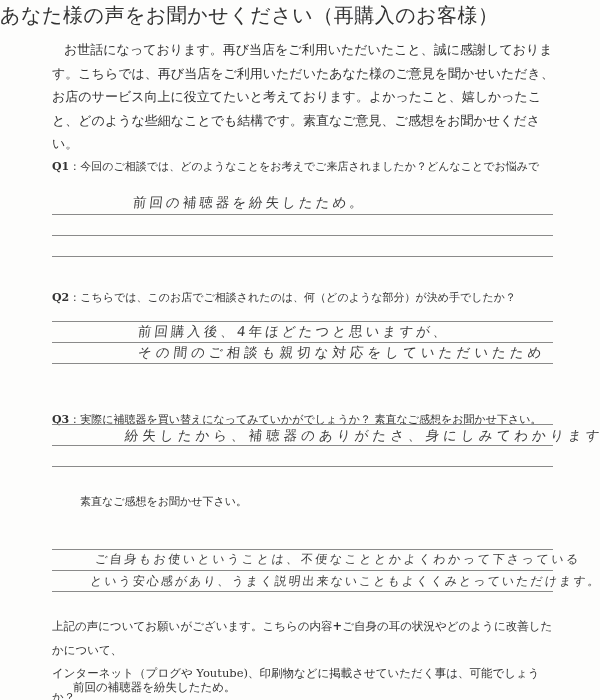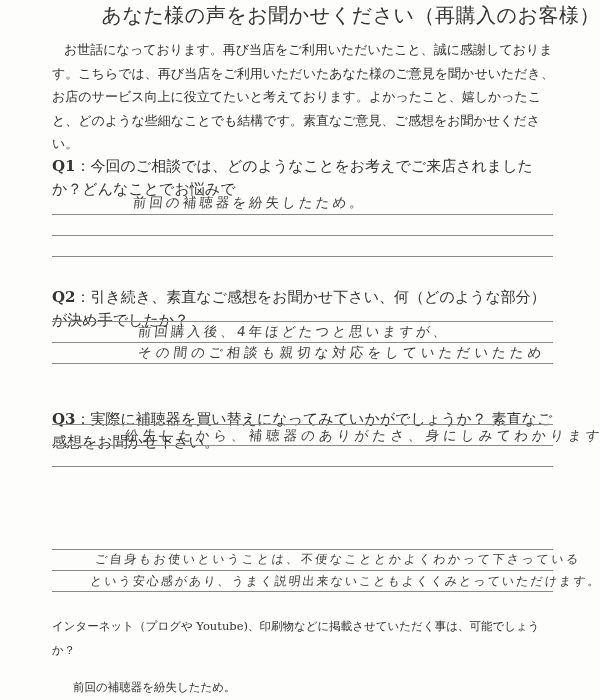--- a/index.html
+++ b/index.html
@@ -6,31 +6,31 @@
   body {
     width: 600px; height: 700px; overflow: hidden;
     background: #fdfdfc;
     font-family: "DejaVu Serif", "Liberation Serif", serif;
     color: #2a2a2a;
     position: relative;
   }
   .abs { position: absolute; }
   .title {
     left: 0; width: 600px; top: 2px;
-    text-align: right; font-size: 20px; letter-spacing: 0.5px;
+    text-align: left; font-size: 20px; letter-spacing: 0.5px;
     color: #333; white-space: nowrap;
   }
   .intro {
     left: 52px; width: 502px; top: 38px;
     font-size: 13px; line-height: 23.5px; color: #333;
     text-indent: 12px;
   }
   .q {
     left: 52px; width: 505px;
-    font-size: 15px; line-height: 23px; color: #333;
+    font-size: 11px; line-height: 23px; color: #333;
   }
   .q .num { font-weight: bold; }
   .q .indent { padding-left: 28px; }
   .rule {
     left: 52px; width: 501px; height: 0;
     border-top: 1.5px solid #8a8a8a;
   }
   .hw {
     font-family: "DejaVu Sans", sans-serif;
     font-size: 13.5px; color: #3c3c3c;
@@ -50,41 +50,43 @@
 
 <div class="abs q" style="top:155px;">
   <div><span class="num">Q1</span><span>：今回のご相談では、どのようなことをお考えでご来店されましたか？どんなことでお悩みで</span></div>
 </div>
 <div class="abs hw" style="left:133px; top:194px;">前回の補聴器を紛失したため。</div>
 <div class="abs rule" style="top:214px;"></div>
 <div class="abs rule" style="top:235px;"></div>
 <div class="abs rule" style="top:256px;"></div>
 
 <div class="abs q" style="top:286px;">
-  <div><span class="num">Q2</span><span>：引き続き、素直なご感想をお聞かせ下さい、何（どのような部分）が決め手でしたか？</span></div>
+  <div><span class="num">Q2</span><span>：こちらでは、このお店でご相談されたのは、何（どのような部分）が決め手でしたか？</span></div>
 </div>
 <div class="abs rule" style="top:321px;"></div>
 <div class="abs hw" style="left:138px; top:323px;">前回購入後、4年ほどたつと思いますが、</div>
 <div class="abs rule" style="top:342px;"></div>
 <div class="abs hw" style="left:138px; top:344px; letter-spacing:4px;">その間のご相談も親切な対応をしていただいたため</div>
 <div class="abs rule" style="top:363px;"></div>
 
 <div class="abs q" style="top:408px;">
   <div><span class="num">Q3</span><span>：実際に補聴器を買い替えになってみていかがでしょうか？ 素直なご感想をお聞かせ下さい。</span></div>
 </div>
 <div class="abs rule" style="top:424px;"></div>
 <div class="abs hw" style="left:125px; top:427px; letter-spacing:4px;">紛失したから、補聴器のありがたさ、身にしみてわかります。</div>
 <div class="abs rule" style="top:445px;"></div>
 <div class="abs rule" style="top:466px;"></div>
 
 <div class="abs q" style="top:490px;">
+  <div class="indent">素直なご感想をお聞かせ下さい。</div>
 </div>
 <div class="abs rule" style="top:549px;"></div>
 <div class="abs hw" style="left:95px; top:551px; font-size:12px; letter-spacing:2.5px;">ご自身もお使いということは、不便なこととかよくわかって下さっている</div>
 <div class="abs rule" style="top:570px;"></div>
 <div class="abs hw" style="left:90px; top:573px; font-size:12px; letter-spacing:2px;">という安心感があり、うまく説明出来ないこともよくくみとっていただけます。</div>
 <div class="abs rule" style="top:591px;"></div>
 
 <div class="abs footer-note" style="top:615px;">
+  <div><span>上記の声についてお願いがございます。こちらの内容</span><span class="plus">+</span><span>ご自身の耳の状況やどのように改善したかについて、</span></div>
   <div>インターネット（プログや Youtube)、印刷物などに掲載させていただく事は、可能でしょうか？</div>
 </div>
 
 <div class="abs mark">前回の補聴器を紛失したため。</div>
 
 </body></html>

